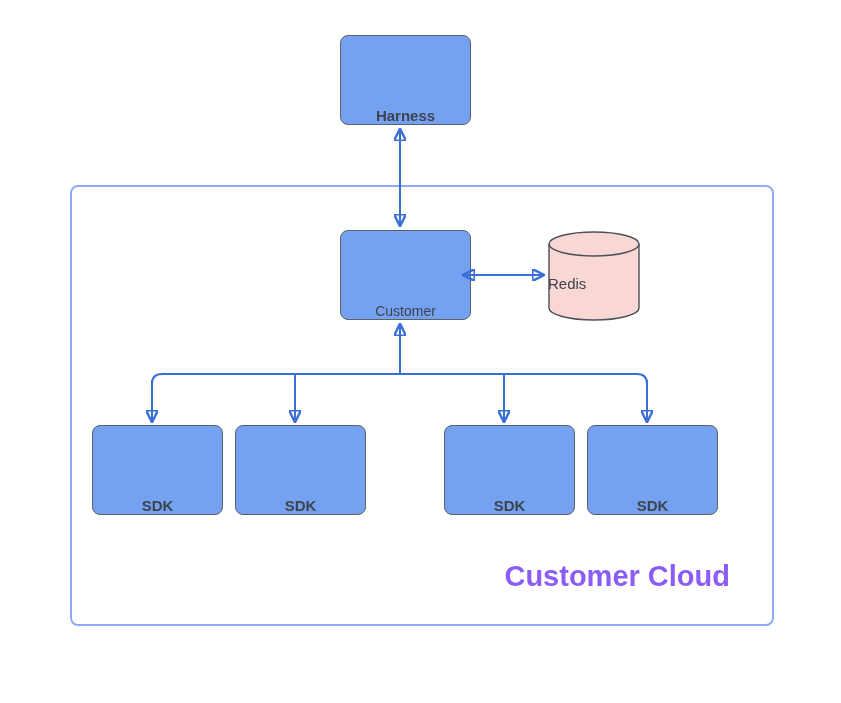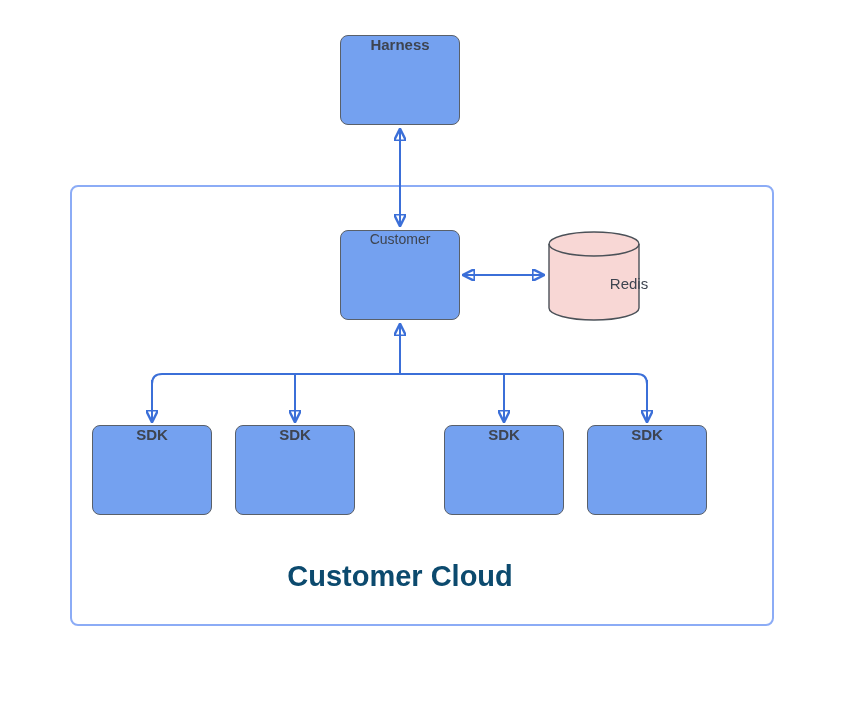--- a/index.html
+++ b/index.html
@@ -10,27 +10,27 @@
   }
   #canvas {
     position: relative;
     width: 841px;
     height: 703px;
     background: #ffffff;
     overflow: hidden;
   }
   .node {
     position: absolute;
-    width: 120px;
+    width: 131px;
     height: 90px;
     background: #74a1f0;
     border: 1px solid #59606a;
     border-radius: 8px;
     display: flex;
-    align-items: flex-start;
+    align-items: flex-end;
     justify-content: center;
     box-sizing: border-box;
     color: #3e4450;
     font-size: 14px;
   }
   .node.bold { font-weight: bold; font-size: 15px; }
   #harness  { left: 340px; top: 35px;  }
   #primary  { left: 340px; top: 230px; }
   #sdk1 { left: 92px;  top: 425px; font-weight: bold; }
   #sdk2 { left: 235px; top: 425px; font-weight: bold; }
@@ -42,38 +42,36 @@
     width: 704px; height: 441px;
     border: 2px solid #8cacf6;
     border-radius: 8px;
     box-sizing: border-box;
     background: transparent;
   }
   #cloud-label {
     position: absolute;
     left: 70px; top: 560px;
     width: 660px;
-    text-align: center;
+    text-align: right;
     font-size: 29px;
     font-weight: bold;
-    color: #0c4a6e;
+    color: #8b5cf6;
   }
   #redis {
     position: absolute;
     left: 548px; top: 231px;
     width: 92px; height: 90px;
   }
   #redis .cyl-label {
     position: absolute;
     left: 0; top: 44px;
     width: 100%;
-    text-align: center;
     color: #3e4450;
     font-size: 15px;
-    margin-left: 35px;
   }
   #connector-layer {
     position: absolute;
     left: 0; top: 0;
     width: 841px; height: 703px;
     pointer-events: none;
   }
   #connector-layer path { fill: none; stroke: #3b6fd8; stroke-width: 2; }
 </style>
 </head>

